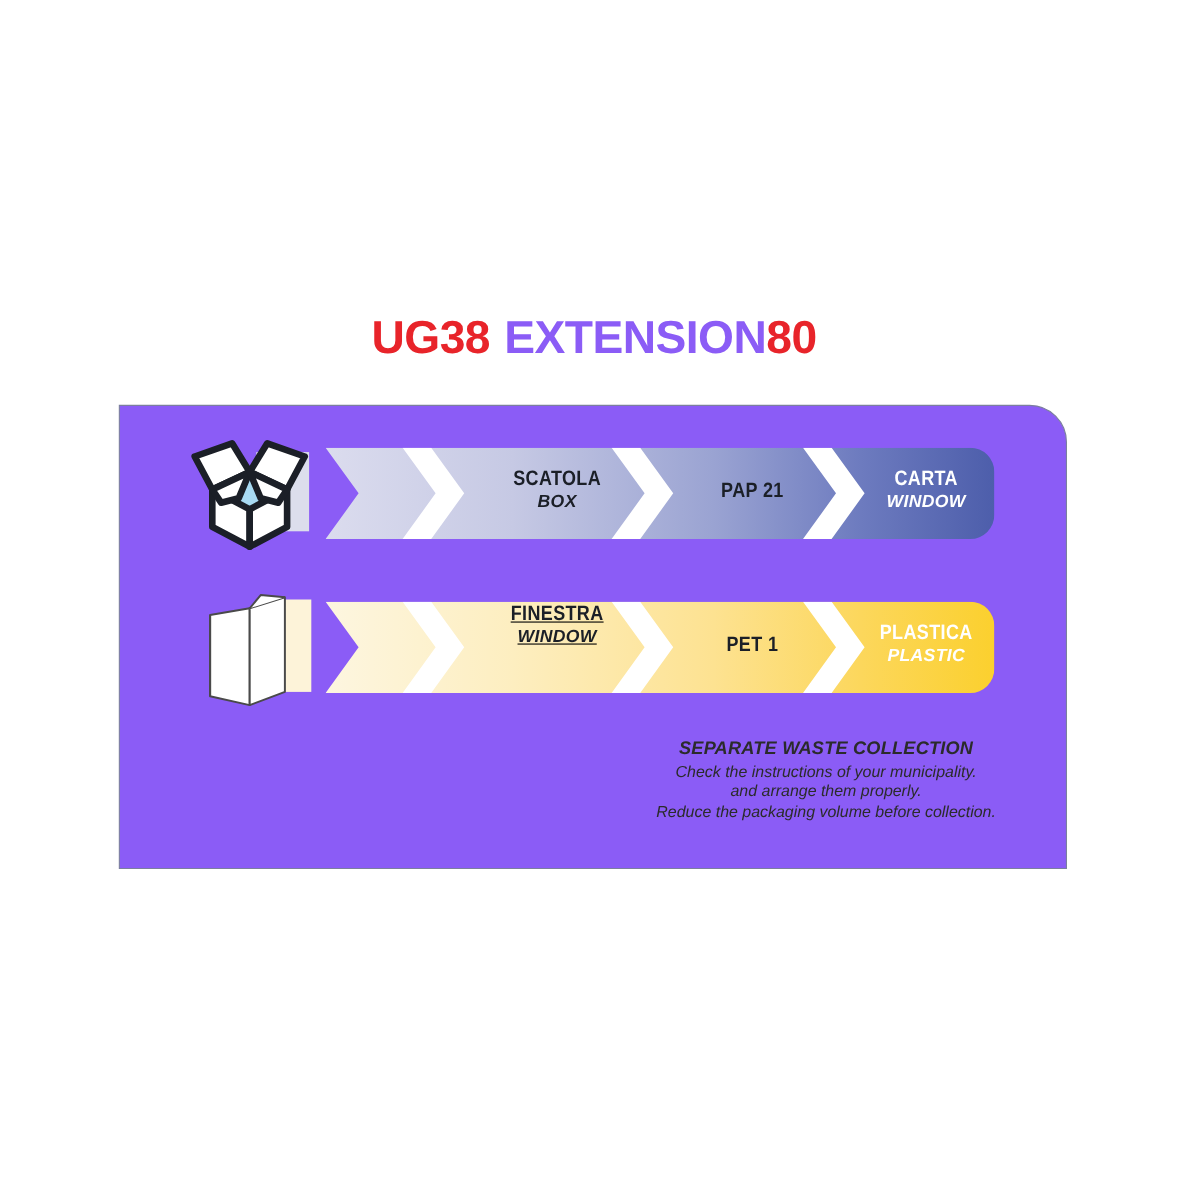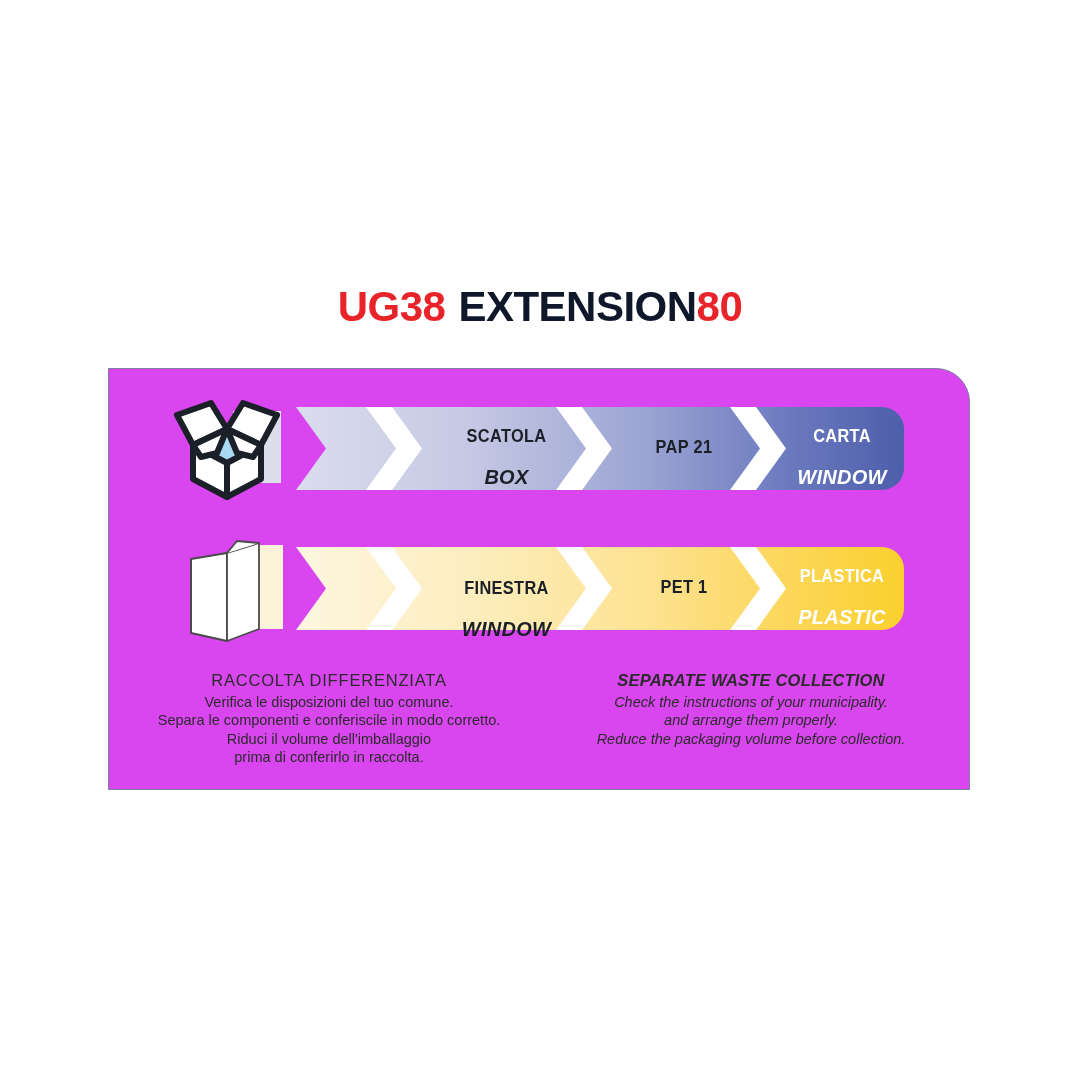--- a/index.html
+++ b/index.html
@@ -28,32 +28,32 @@
   }
   .title-text {
     font-family: "Liberation Sans", sans-serif;
     font-weight: bold;
     font-size: 42px;
     letter-spacing: -0.5px;
     line-height: 1;
     display: inline-block;
   }
   .title-red   { color: #e8242a; }
-  .title-dark  { color: #0f172a; }
+  .title-dark  { color: #8b5cf6; }
   .title-gap   { display: inline-block; width: 13px; }
 
   
   .card {
     position: absolute;
     left: 108px;
     top: 368px;
     width: 862px;
     height: 422px;
     box-sizing: border-box;
-    background: #d946ef;
+    background: #8b5cf6;
     border: 1.6px solid #7b7f9e;
     border-top-right-radius: 34px;
     border-top-left-radius: 0;
     border-bottom-right-radius: 0;
     border-bottom-left-radius: 0;
   }
 
   
   .row {
     position: absolute;
@@ -95,24 +95,24 @@
     font-size: 19px;
     letter-spacing: 0.4px;
     transform: scaleX(0.86);
     transform-origin: center;
     display: block;
   }
   .seg-sub {
     font-family: "Liberation Sans", sans-serif;
     font-weight: bold;
     font-style: italic;
-    font-size: 20px;
+    font-size: 16px;
     letter-spacing: 0.3px;
     display: block;
-    margin-top: 21px;
+    margin-top: 3px;
   }
   .dark-txt  { color: #1b1f27; }
   .light-txt { color: #ffffff; }
 
   
   .foot {
     position: absolute;
     top: 302px;
     width: 420px;
     text-align: center;
@@ -231,43 +231,36 @@
             <stop offset="80%" stop-color="#fcd75c"></stop>
             <stop offset="100%" stop-color="#fbd02e"></stop>
           </linearGradient>
         </defs>
         <path d="M0,0 H586 a22,22 0 0 1 22,22 V61 a22,22 0 0 1 -22,22 H0 L30,41.5 Z" fill="url(#gradPlastic)"></path>
         <path d="M96,0 L126,41.5 L96,83 L70,83 L100,41.5 L70,0 Z" fill="#ffffff"></path>
         <path d="M286,0 L316,41.5 L286,83 L260,83 L290,41.5 L260,0 Z" fill="#ffffff"></path>
         <path d="M460,0 L490,41.5 L460,83 L434,83 L464,41.5 L434,0 Z" fill="#ffffff"></path>
       </svg>
 
-      <div class="seg-label" style="left:118px; top:31px; width:185px;">
+      <div class="seg-label" style="left:118px; top:2px; width:185px;text-decoration:underline;">
         <span class="seg-main dark-txt">FINESTRA</span>
         <span class="seg-sub dark-txt">WINDOW</span>
       </div>
 
       <div class="seg-label" style="left:312px; top:30px; width:152px;">
         <span class="seg-main dark-txt">PET 1</span>
       </div>
 
       <div class="seg-label" style="left:484px; top:19px; width:124px;">
         <span class="seg-main light-txt">PLASTICA</span>
         <span class="seg-sub light-txt">PLASTIC</span>
       </div>
     </div>
   </div>
 
-  <div class="foot foot-it">
-    <div class="foot-head">RACCOLTA DIFFERENZIATA</div>
-    <div class="foot-line">Verifica le disposizioni del tuo comune.</div>
-    <div class="foot-line">Separa le componenti e conferiscile in modo corretto.</div>
-    <div class="foot-line">Riduci il volume dell'imballaggio</div>
-    <div class="foot-line">prima di conferirlo in raccolta.</div>
-  </div>
 
   <div class="foot foot-en">
     <div class="foot-head italic">SEPARATE WASTE COLLECTION</div>
     <div class="foot-line italic">Check the instructions of your municipality.</div>
     <div class="foot-line italic">and arrange them properly.</div>
     <div class="foot-line italic">Reduce the packaging volume before collection.</div>
   </div>
 
 </div>
 

